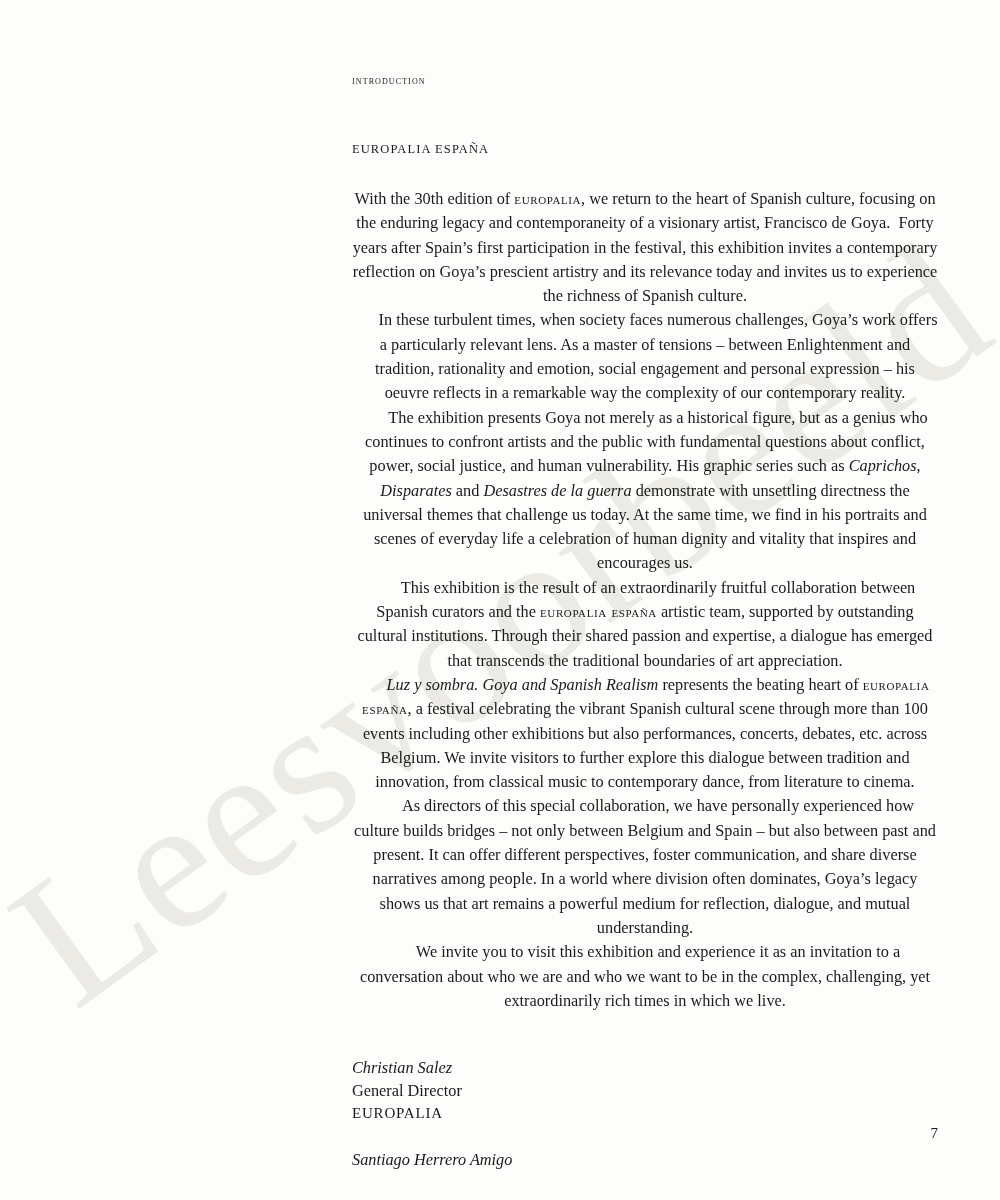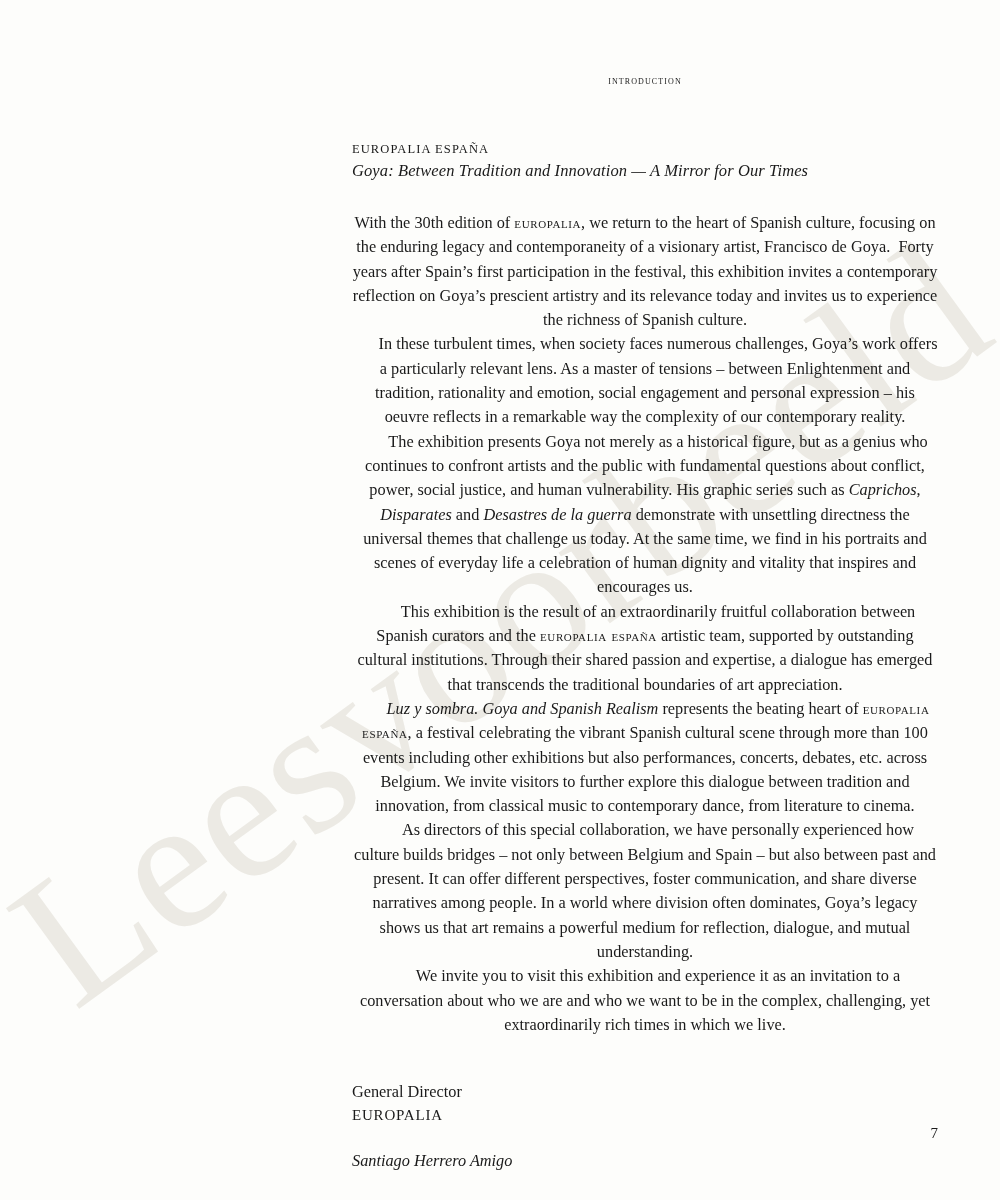--- a/index.html
+++ b/index.html
@@ -44,21 +44,20 @@
     width: 586px;
     z-index: 2;
   }
   .running-head {
     margin-top: 74px;
     font-size: 11.5px;
     letter-spacing: 1.1px;
     font-variant: small-caps;
     text-transform: lowercase;
     color: #1a1a1a;
-    text-align: center;
   }
   .running-head::first-letter { }
   .sc {
     font-variant: small-caps;
     letter-spacing: 0.6px;
   }
   .title-block {
     margin-top: 56px;
   }
   .exhibition-org {
@@ -116,21 +115,20 @@
 <div class="page">
 
   <div class="watermark">Leesvoorbeeld</div>
 
   <div class="content">
 
     <div class="running-head">INTRODUCTION</div>
 
     <div class="title-block">
       <div class="exhibition-org">EUROPALIA ESPAÑA</div>
-      <div class="exhibition-title">Goya: Between Tradition and Innovation — A Mirror for Our Times</div>
     </div>
 
     <div class="body-text">
       <p>
         With the 30th edition of <span class="sc">europalia</span>, we return to the heart of Spanish culture, focusing on the enduring legacy and contemporaneity of a visionary artist, Francisco de Goya.&nbsp; Forty years after Spain’s first participation in the festival, this exhibition invites a contemporary reflection on Goya’s prescient artistry and its relevance today and invites us to experience the richness of Spanish culture.
       </p>
       <p class="indent">
         In these turbulent times, when society faces numerous challenges, Goya’s work offers a particularly relevant lens. As a master of tensions – between Enlightenment and tradition, rationality and emotion, social engagement and personal expression – his oeuvre reflects in a remarkable way the complexity of our contemporary reality.
       </p>
       <p class="indent">
@@ -144,20 +142,21 @@
       </p>
       <p class="indent">
         As directors of this special collaboration, we have personally experienced how culture builds bridges – not only between Belgium and Spain – but also between past and present. It can offer different perspectives, foster communication, and share diverse narratives among people. In a world where division often dominates, Goya’s legacy shows us that art remains a powerful medium for reflection, dialogue, and mutual understanding.
       </p>
       <p class="indent">
         We invite you to visit this exhibition and experience it as an invitation to a conversation about who we are and who we want to be in the complex, challenging, yet extraordinarily rich times in which we live.
       </p>
     </div>
 
     <div class="signature-block">
+      <div class="sig-name">Christian Salez</div>
       <div class="sig-role">General Director</div>
       <div class="sig-org">EUROPALIA</div>
     </div>
 
     <div class="signature-block second">
       <div class="sig-name">Santiago Herrero Amigo</div>
 
     </div>
 
   </div>

